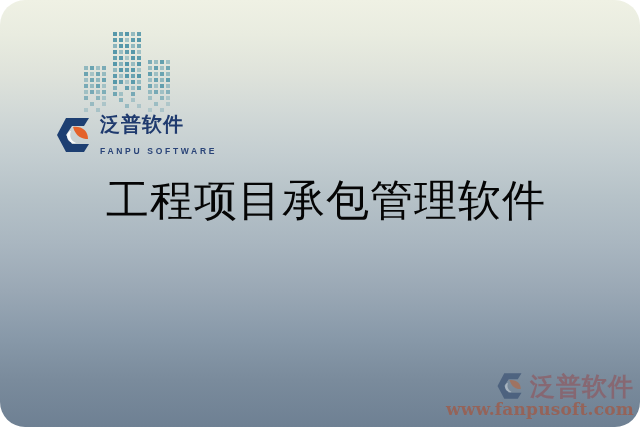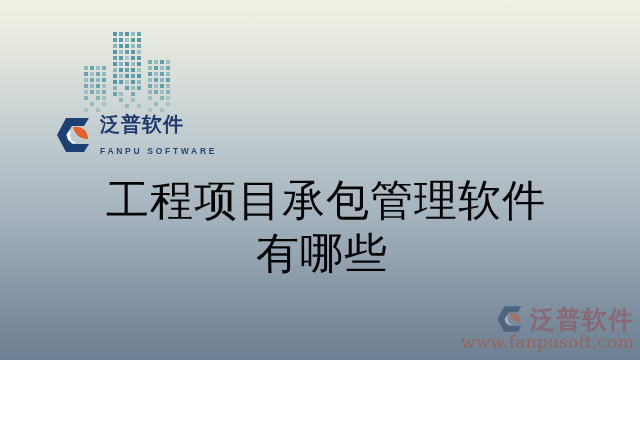--- a/index.html
+++ b/index.html
@@ -4,34 +4,35 @@
 <title>工程项目承包管理软件有哪些</title>
 <style>
   html,body{margin:0;padding:0;}
   body{
     width:640px;height:427px;
     font-family:"Liberation Sans", sans-serif;
     overflow:hidden;
   }
   #stage{
     position:relative;
-    width:640px;height:360px;
+    width:640px;height:427px;
     background:linear-gradient(to bottom,
       #eff1e4 0%,
       #e9ece0 8%,
       #dfe3db 17%,
       #d2d9d7 26%,
       #c4ced1 36%,
       #b6c2c8 46%,
       #a9b6c0 57%,
       #9aa8b5 68%,
       #8899a9 79%,
       #7a8b9c 89%,
       #6e8093 100%);
     overflow:hidden;
+    border-radius:25px;
   }
 
   
   #skyline{
     position:absolute;
     left:82px; top:28px;
     width:96px; height:86px;
   }
   #skyline svg{display:block;width:96px;height:86px;}
 
@@ -88,21 +89,21 @@
     margin-left:4px;
     font-family:"Liberation Sans", sans-serif;
     font-size:25px;font-weight:bold;
     color:#8e5a62;
     letter-spacing:1px;line-height:1;
     white-space:nowrap;
   }
   #wm-url{
     margin-top:-2px;
     font-family:"DejaVu Serif","Liberation Serif",serif;
-    font-size:17px;font-weight:normal;
+    font-size:17px;font-weight:bold;
     color:#a4563f;
     letter-spacing:.2px;
     white-space:nowrap;
   }
 </style>
 </head>
 <body>
 
 <div id="stage">
 
@@ -239,21 +240,20 @@
       </svg>
     </span>
     <span id="brand-text">
       <span id="brand-cn">泛普软件</span>
       <span id="brand-en">FANPU SOFTWARE</span>
     </span>
   </div>
 
   <div id="heading">
     <div class="hline" id="hline1">工程项目承包管理软件</div>
-    <div class="hline" id="hline2">有哪些</div>
   </div>
 
   <div id="watermark">
     <div id="wm-row">
       <span id="wm-mark">
         <svg viewBox="0 0 40 40" xmlns="http://www.w3.org/2000/svg" aria-hidden="true">
           <path d="M11 3 H34 L29 11 H17 L11 20 L17 29 H34 L29 37 H11 L2 20 Z" fill="#3d5374"></path>
           <path d="M18 12 C27 11 33 16 33 24 C27 24 21 22 18 12 Z" fill="#b06a4a"></path>
           <path d="M16 16 C14 21 16 26 21 28 C17 29 12 26 12 21 C12 18 14 16 16 16 Z" fill="#c9d2da" opacity=".85"></path>
         </svg>

